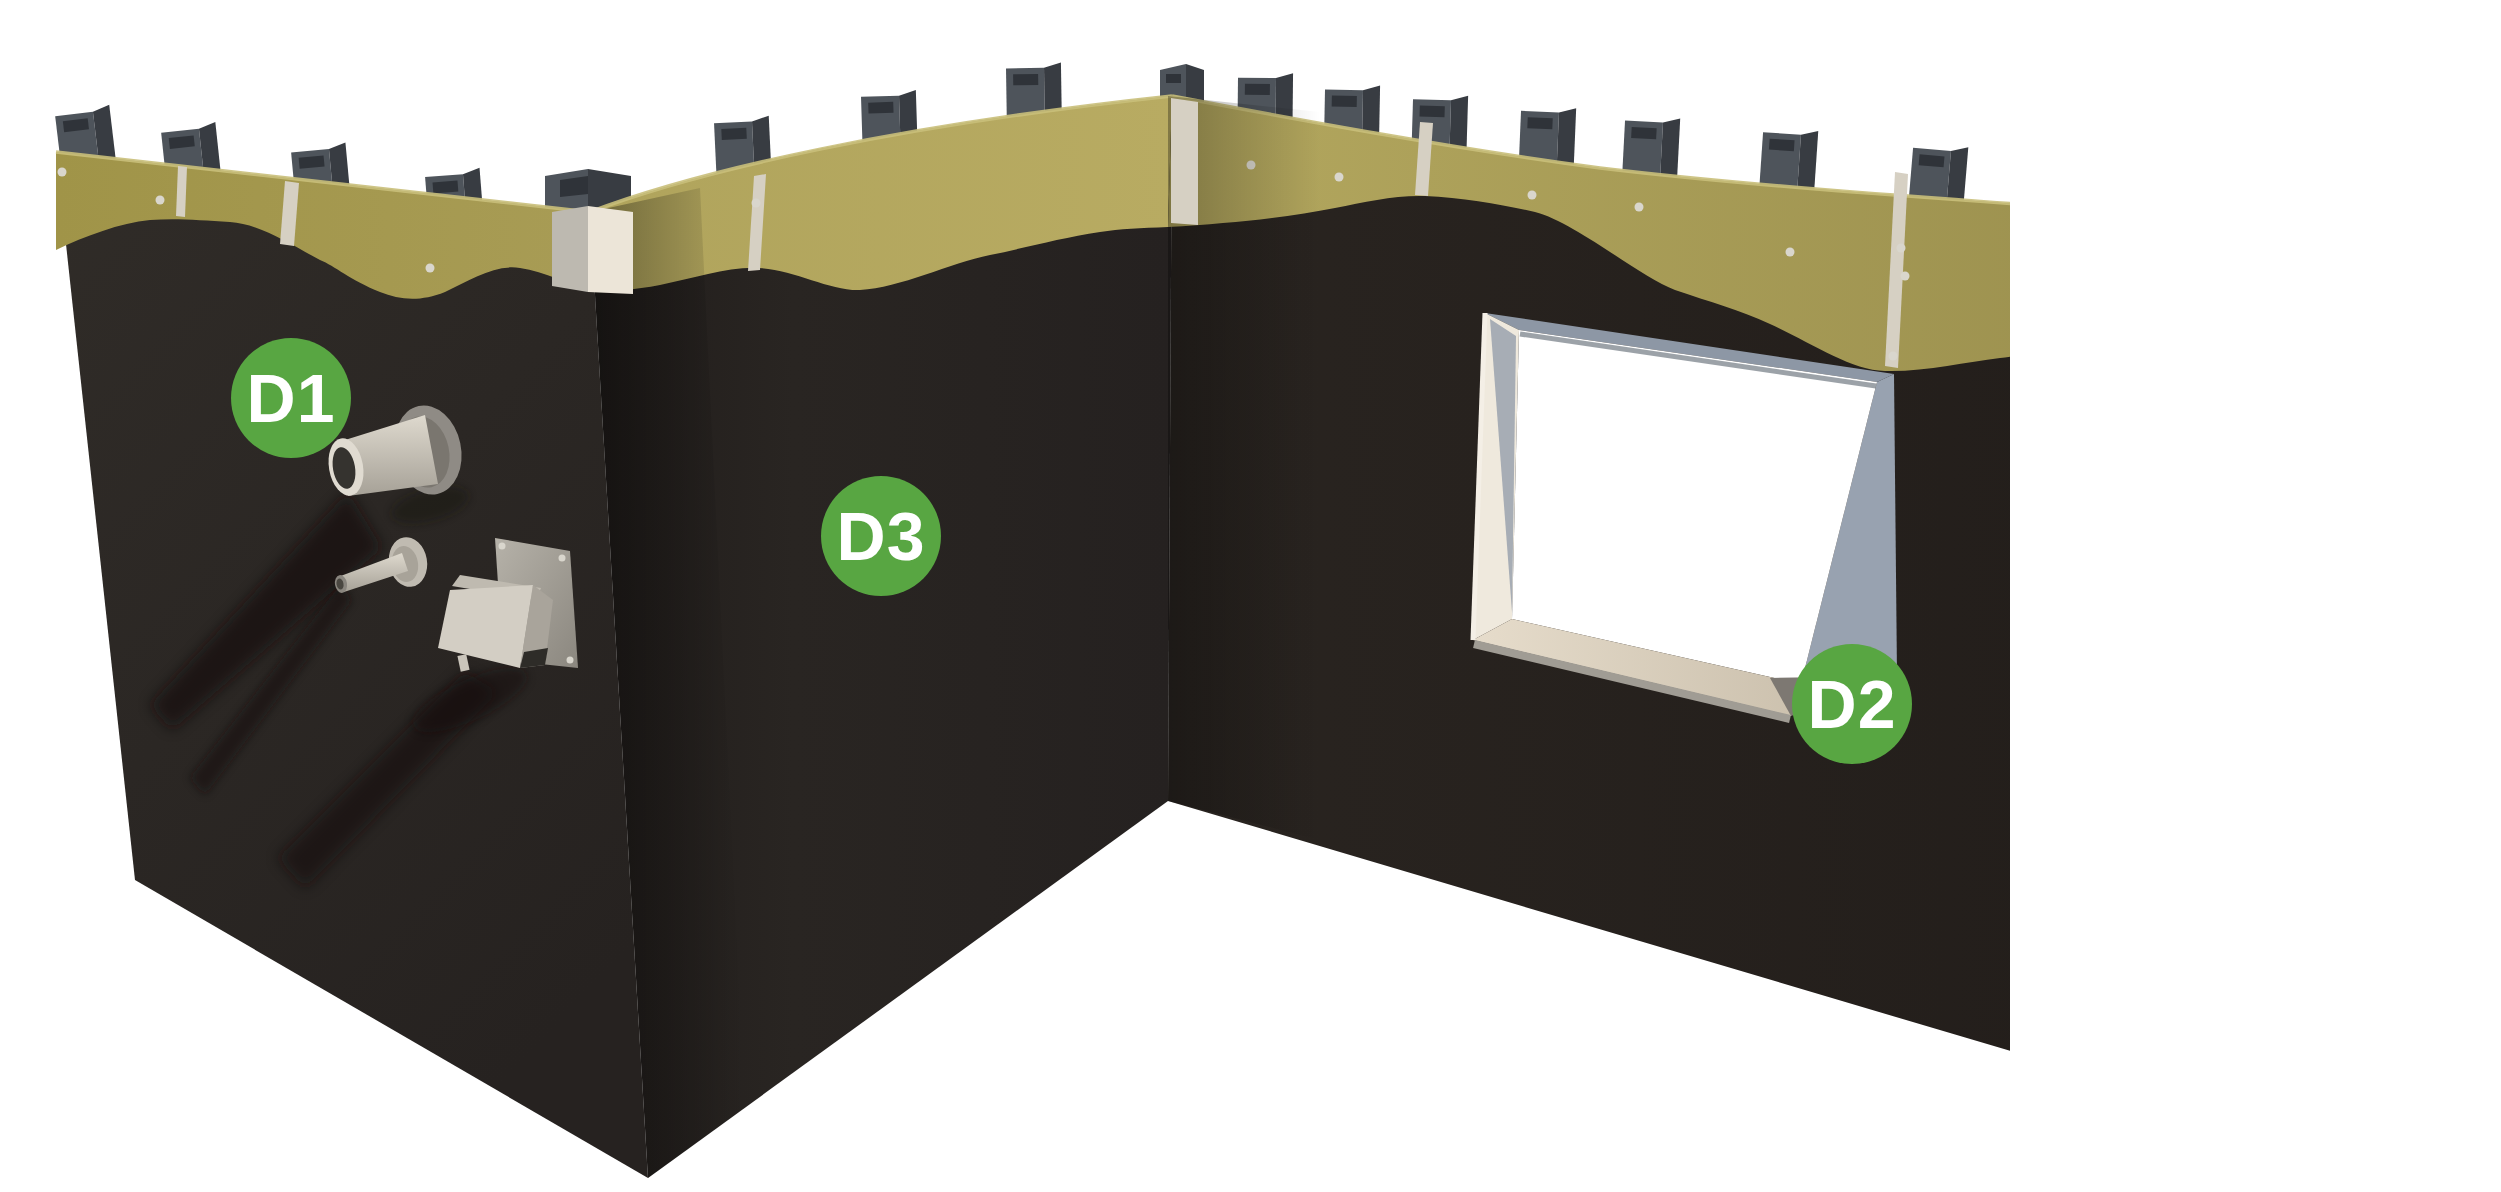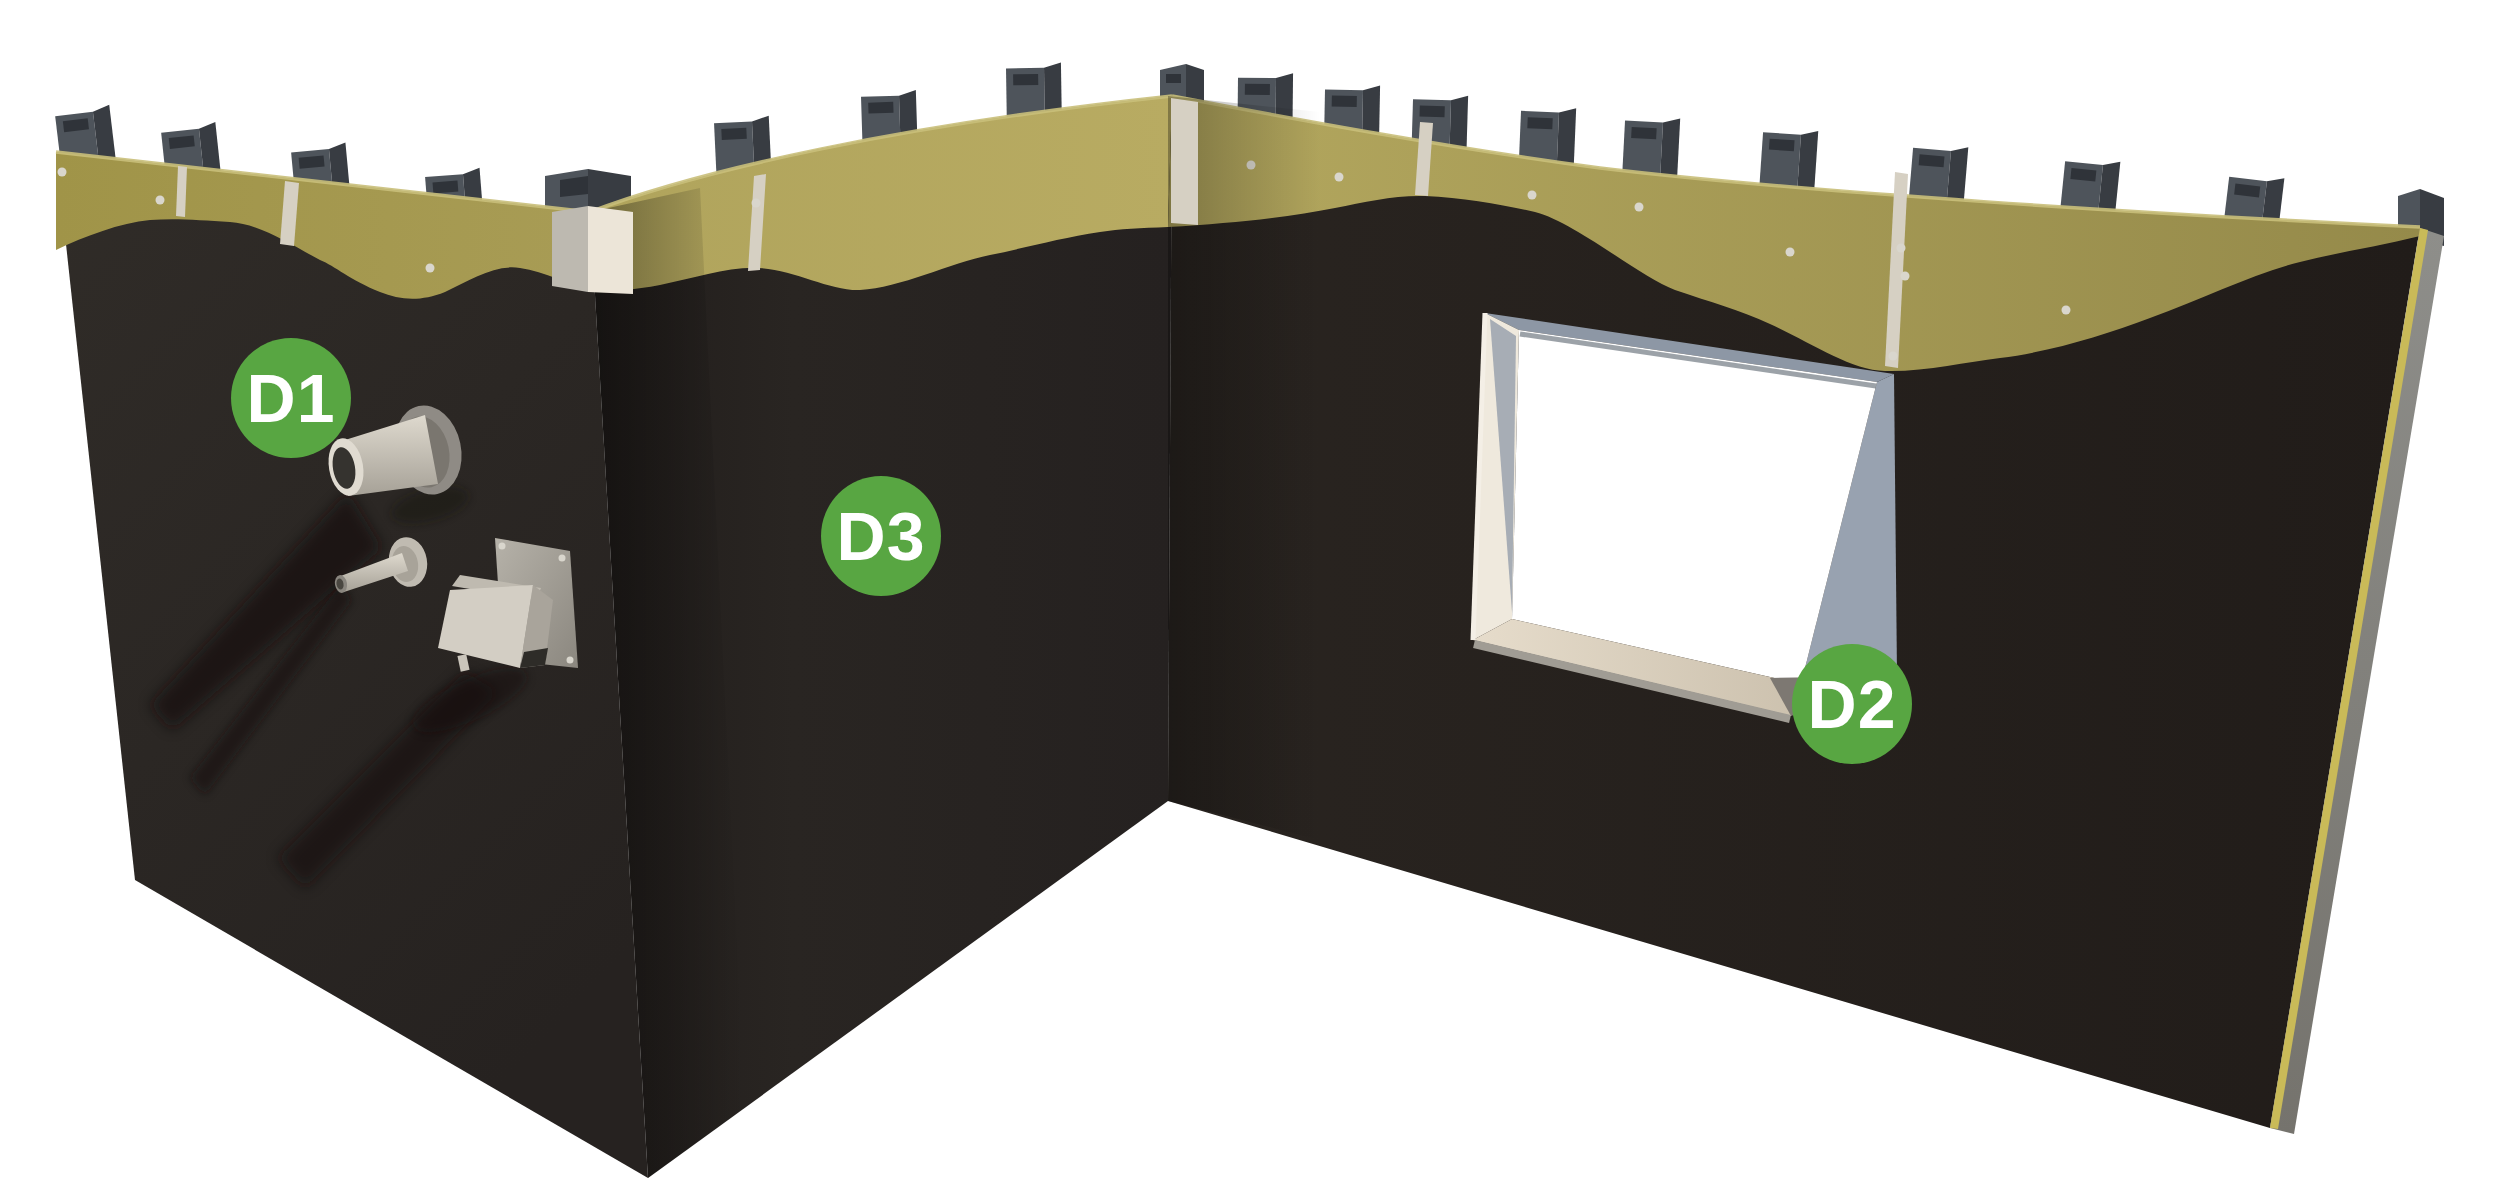--- a/index.html
+++ b/index.html
@@ -3,21 +3,21 @@
 <meta charset="utf-8">
 <style>
   :root{
     --background:#ffffff; --badge-green:#58a642;
     --stud-face:#4e545b; --stud-side:#383c42; --stud-notch:#2f3339;
     --corner-strip:#d6d0c3; --corner-trim-light:#ece5d8; --corner-trim-gray:#bdb9b0;
     --fastener-light:#d9d6cd; --sheathing-edge-highlight:#c9bf7a;
     --window-frame-gray:#8d97a5; --window-jamb-cream:#efe9dd; --window-sill-cream:#ddd2c1;
   }
   html,body{margin:0;padding:0;background:var(--background);}
-  .stage{position:relative;width:2501px;height:1192px;background:var(--background);
+  .stage{position:relative;width:2010px;height:1192px;background:var(--background);
          font-family:"Liberation Sans",sans-serif;overflow:hidden;}
   svg{display:block;}
   .stud-face{fill:var(--stud-face);} .stud-side{fill:var(--stud-side);} .stud-notch{fill:var(--stud-notch);}
   .strip{fill:var(--corner-strip);} .fastener{fill:var(--fastener-light);}
   .trim-light{fill:var(--corner-trim-light);} .trim-gray{fill:var(--corner-trim-gray);}
   .edge-hl{stroke:var(--sheathing-edge-highlight);stroke-width:3.5;fill:none;opacity:.9;}
   .badge-circle{fill:var(--badge-green);}
   .badge-text{fill:#ffffff;font-family:"Liberation Sans",sans-serif;font-weight:700;
               font-size:68px;text-anchor:middle;dominant-baseline:central;letter-spacing:1px;}
 </style>

